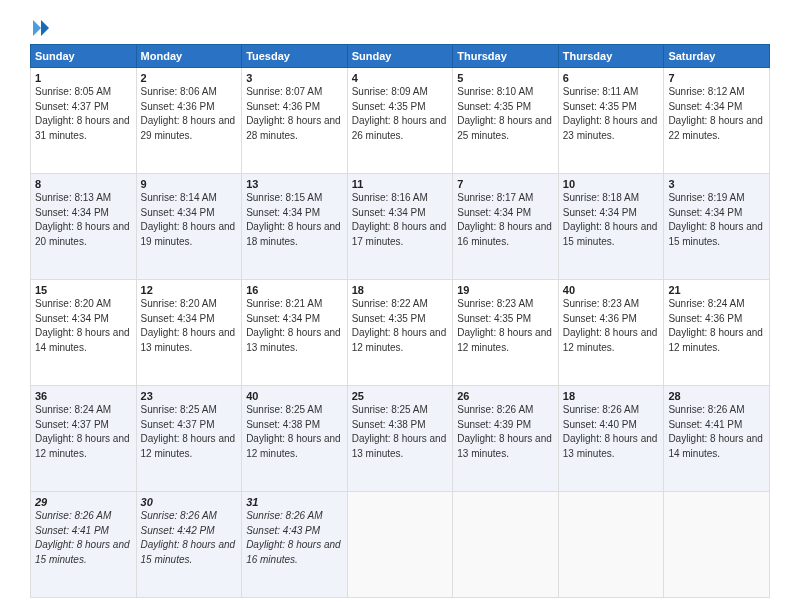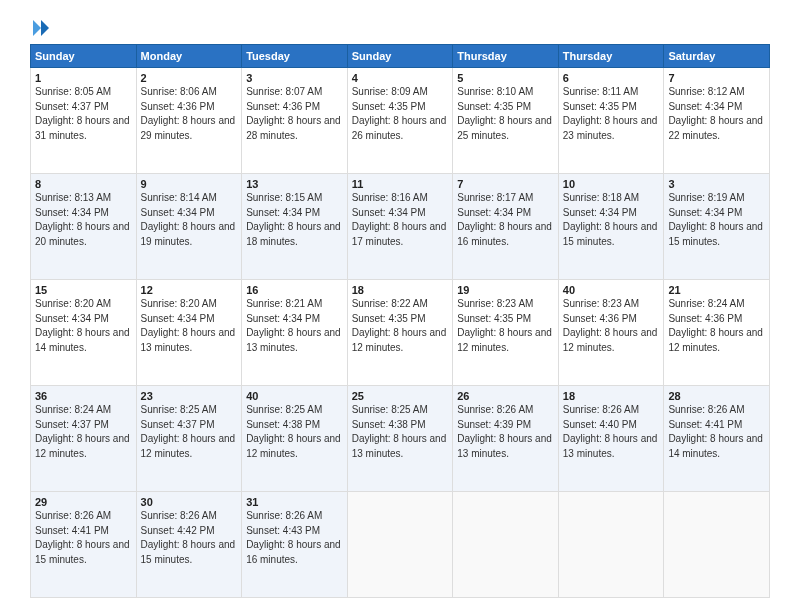--- a/index.html
+++ b/index.html
@@ -81,20 +81,21 @@
       color: #333;
       font-size: 10px;
       line-height: 1.45;
     }
     .empty-cell {
       background: #f9f9f9 !important;
     }
     
     .calendar tbody tr:last-child td {
       background: #f0f4fa;
+      font-style: italic;
     }
   </style>
 </head>
 <body>
 
 <div class="page">
   <div class="header">
     <div class="logo">
       <div style="display:flex;align-items:center;">
         <span style="font-size:18px;font-weight:bold;color:#333;"></span>

